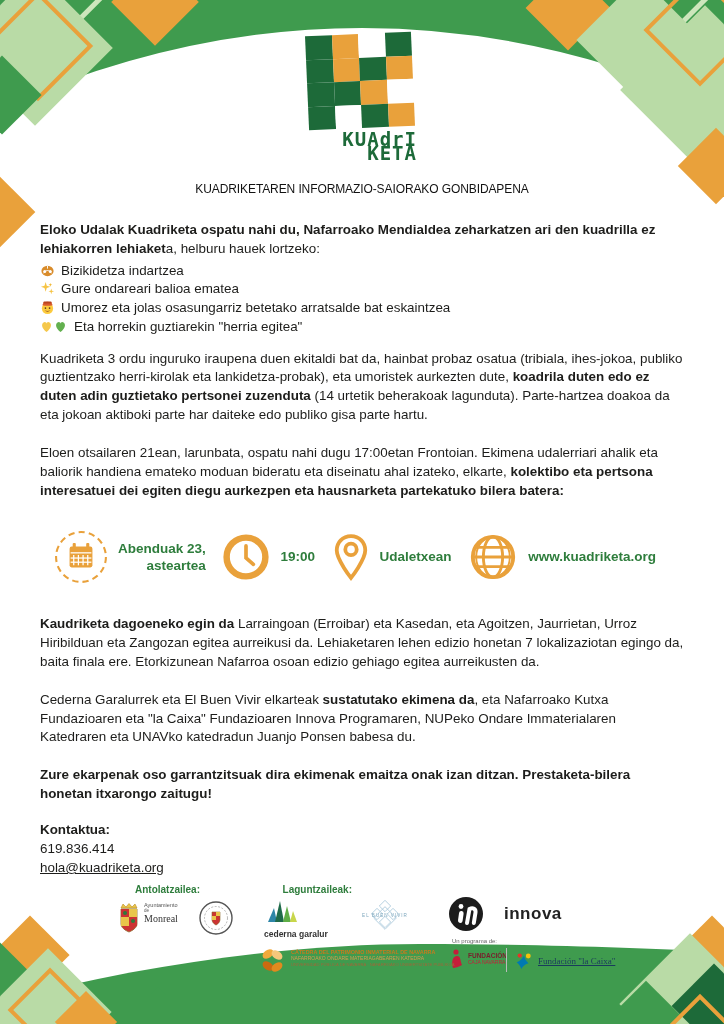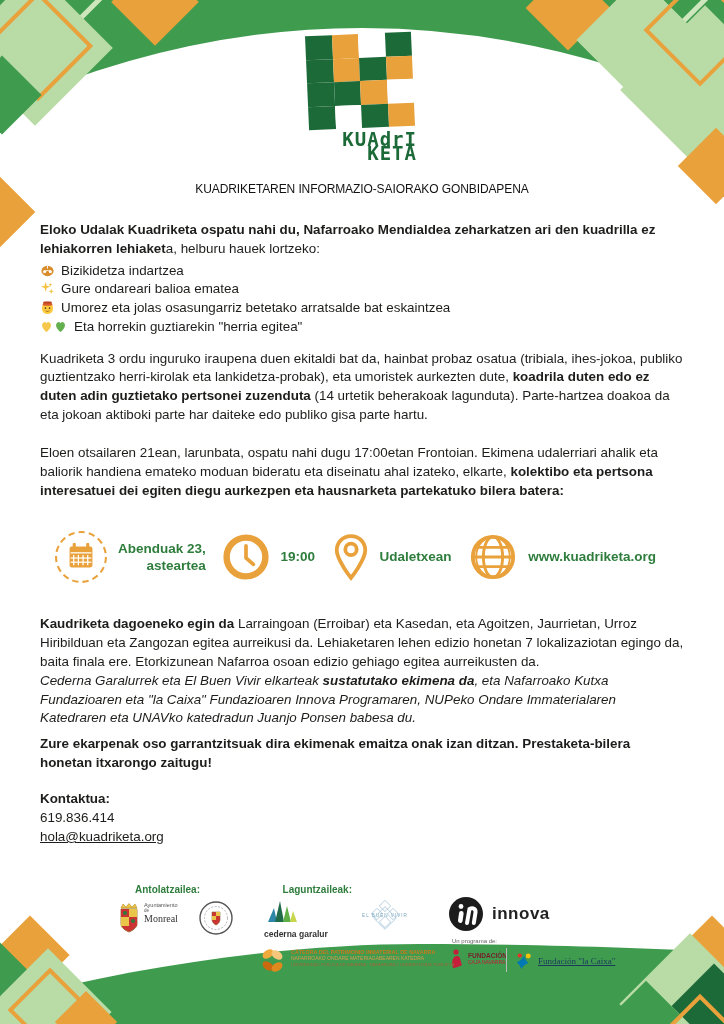--- a/index.html
+++ b/index.html
@@ -33,42 +33,42 @@
   .goal{display:flex;align-items:center;gap:6px;height:18.7px;font-size:13.4px;}
   .goal svg{flex:0 0 auto;}
   .p2{margin-top:14px;}
   .p3{margin-top:19px;}
   .inforow{margin-top:24px;height:64px;margin-left:14px;margin-right:28px;
            display:flex;align-items:center;justify-content:space-between;text-align:right;}
   .info-item{display:flex;align-items:center;gap:10px;}
   .info-item .ilabel{font-size:13.5px;font-weight:bold;color:var(--green-text,#2E7D3C);line-height:17px;}
   .oicon{color:var(--orange,#E9A13B);}
   .p4{margin-top:26px;}
-  .p5{font-style:italic;}
-  .p6{margin-top:7px;font-weight:bold;}
+  .p5{margin-top:19px;}
+  .p6{margin-top:19px;font-weight:bold;}
   .contact{margin-top:17px;font-size:13.4px;line-height:18.9px;}
   .contact .clabel{font-weight:bold;}
   .contact a{color:#1d1d1b;text-decoration:underline;}
   
   .footer{position:absolute;left:0;right:0;top:876px;height:148px;z-index:6;}
   .footer .abs{position:absolute;}
   .flabel{font-size:10px;font-weight:bold;color:var(--green-text,#3E8C4A);text-align:right;}
   .org-label{left:104px;top:8px;width:96px;}
   .sup-label{left:252px;top:8px;width:100px;}
   .monreal{left:118px;top:26px;display:flex;gap:4px;}
   .m-text{line-height:6px;color:#555;}
   .m-l1{font-size:5.5px;}
   .m-l2{font-size:4.5px;}
   .m-l3{font-size:10px;font-family:"Liberation Serif",serif;color:#333;line-height:10px;}
   .seal{left:198px;top:24px;}
   .cederna{left:264px;top:22px;width:74px;text-align:left;}
   .cederna .c-word{font-size:8.5px;font-weight:600;color:#333;margin-top:1px;}
   .buenvivir{left:352px;top:24px;width:66px;text-align:center;position:absolute;}
   .bv-word{position:absolute;left:0;right:0;top:13px;font-size:4.6px;letter-spacing:1px;color:#7FA8BE;}
-  .innova{left:448px;top:20px;display:flex;align-items:center;gap:8px;}
+  .innova{left:448px;top:20px;display:flex;align-items:center;gap:20px;}
   .in-word{font-size:17px;font-weight:800;color:#222;letter-spacing:0.5px;}
   .program{left:452px;top:62px;font-size:6px;color:#666;}
   .cajanav{left:450px;top:72px;display:flex;align-items:center;gap:4px;}
   .cn-text{line-height:6.5px;}
   .cn-l1{font-size:6.5px;font-weight:bold;color:#7a1d2c;}
   .cn-l2{font-size:5px;color:#C41E3A;}
   .vline{left:506px;top:72px;height:24px;border-left:1px solid #bbb;width:0;}
   .lacaixa{left:515px;top:76px;display:flex;align-items:center;gap:5px;}
   .lc-word{font-size:9px;color:#1a3b5c;text-decoration:underline;font-family:"Liberation Serif",serif;}
   .catedra{left:258px;top:70px;display:flex;align-items:flex-start;gap:5px;}

